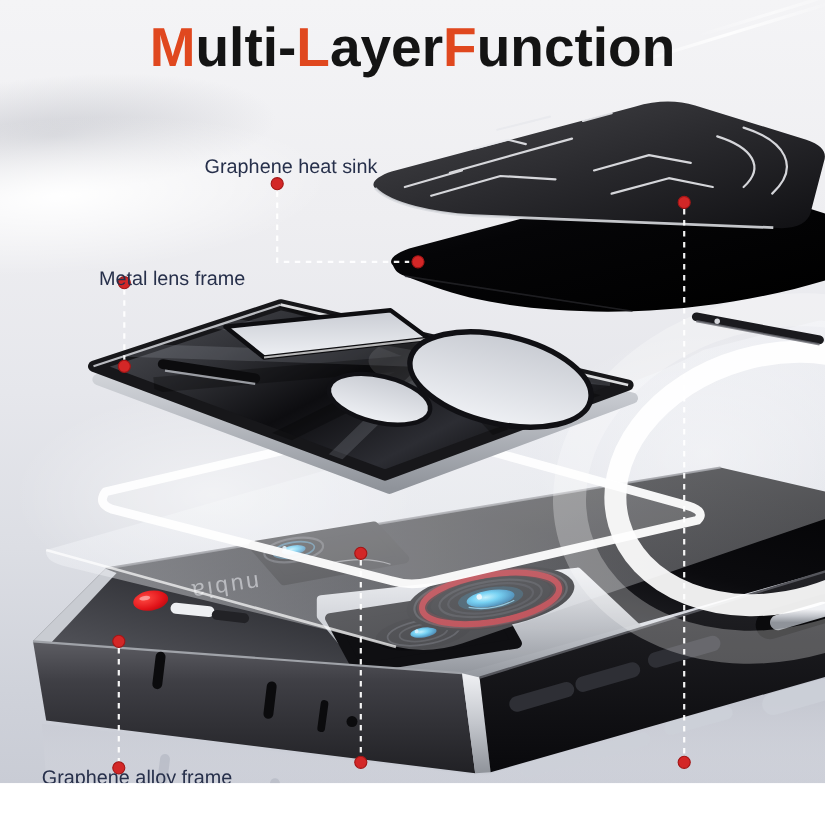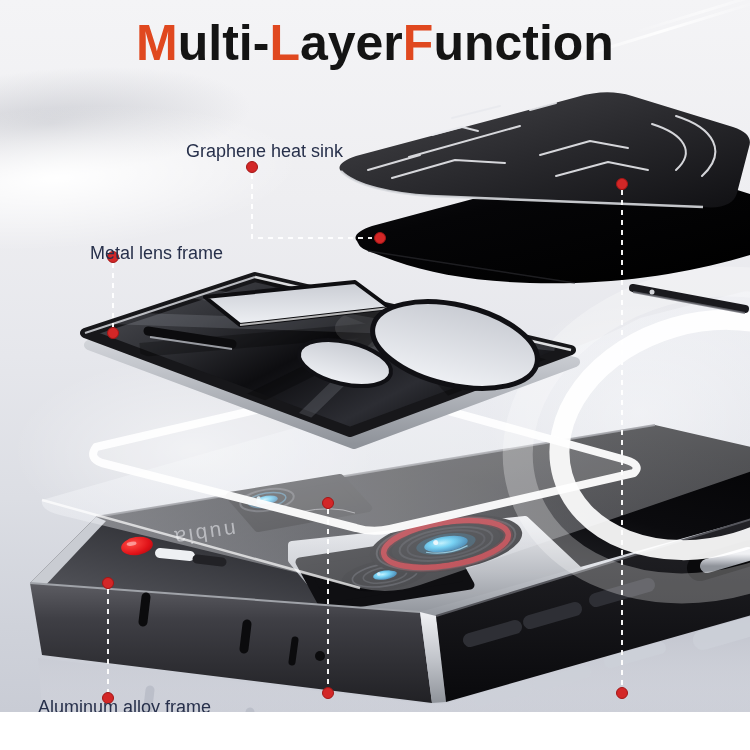--- a/index.html
+++ b/index.html
@@ -300,15 +300,15 @@
       </g>
     </g>
   </svg>
 
   <div class="title">
     <span class="t-accent">M</span><span>ulti-</span><span class="t-accent">L</span><span>ayer</span><span class="t-accent">F</span><span>unction</span>
   </div>
 
   <div class="callout-label lbl-graphene">Graphene heat sink</div>
   <div class="callout-label lbl-lens">Metal lens frame</div>
-  <div class="callout-label lbl-frame">Aluminum alloy frame</div>
+  <div class="callout-label lbl-frame">Graphene alloy frame</div>
 
 </div>
 
 </body></html>

